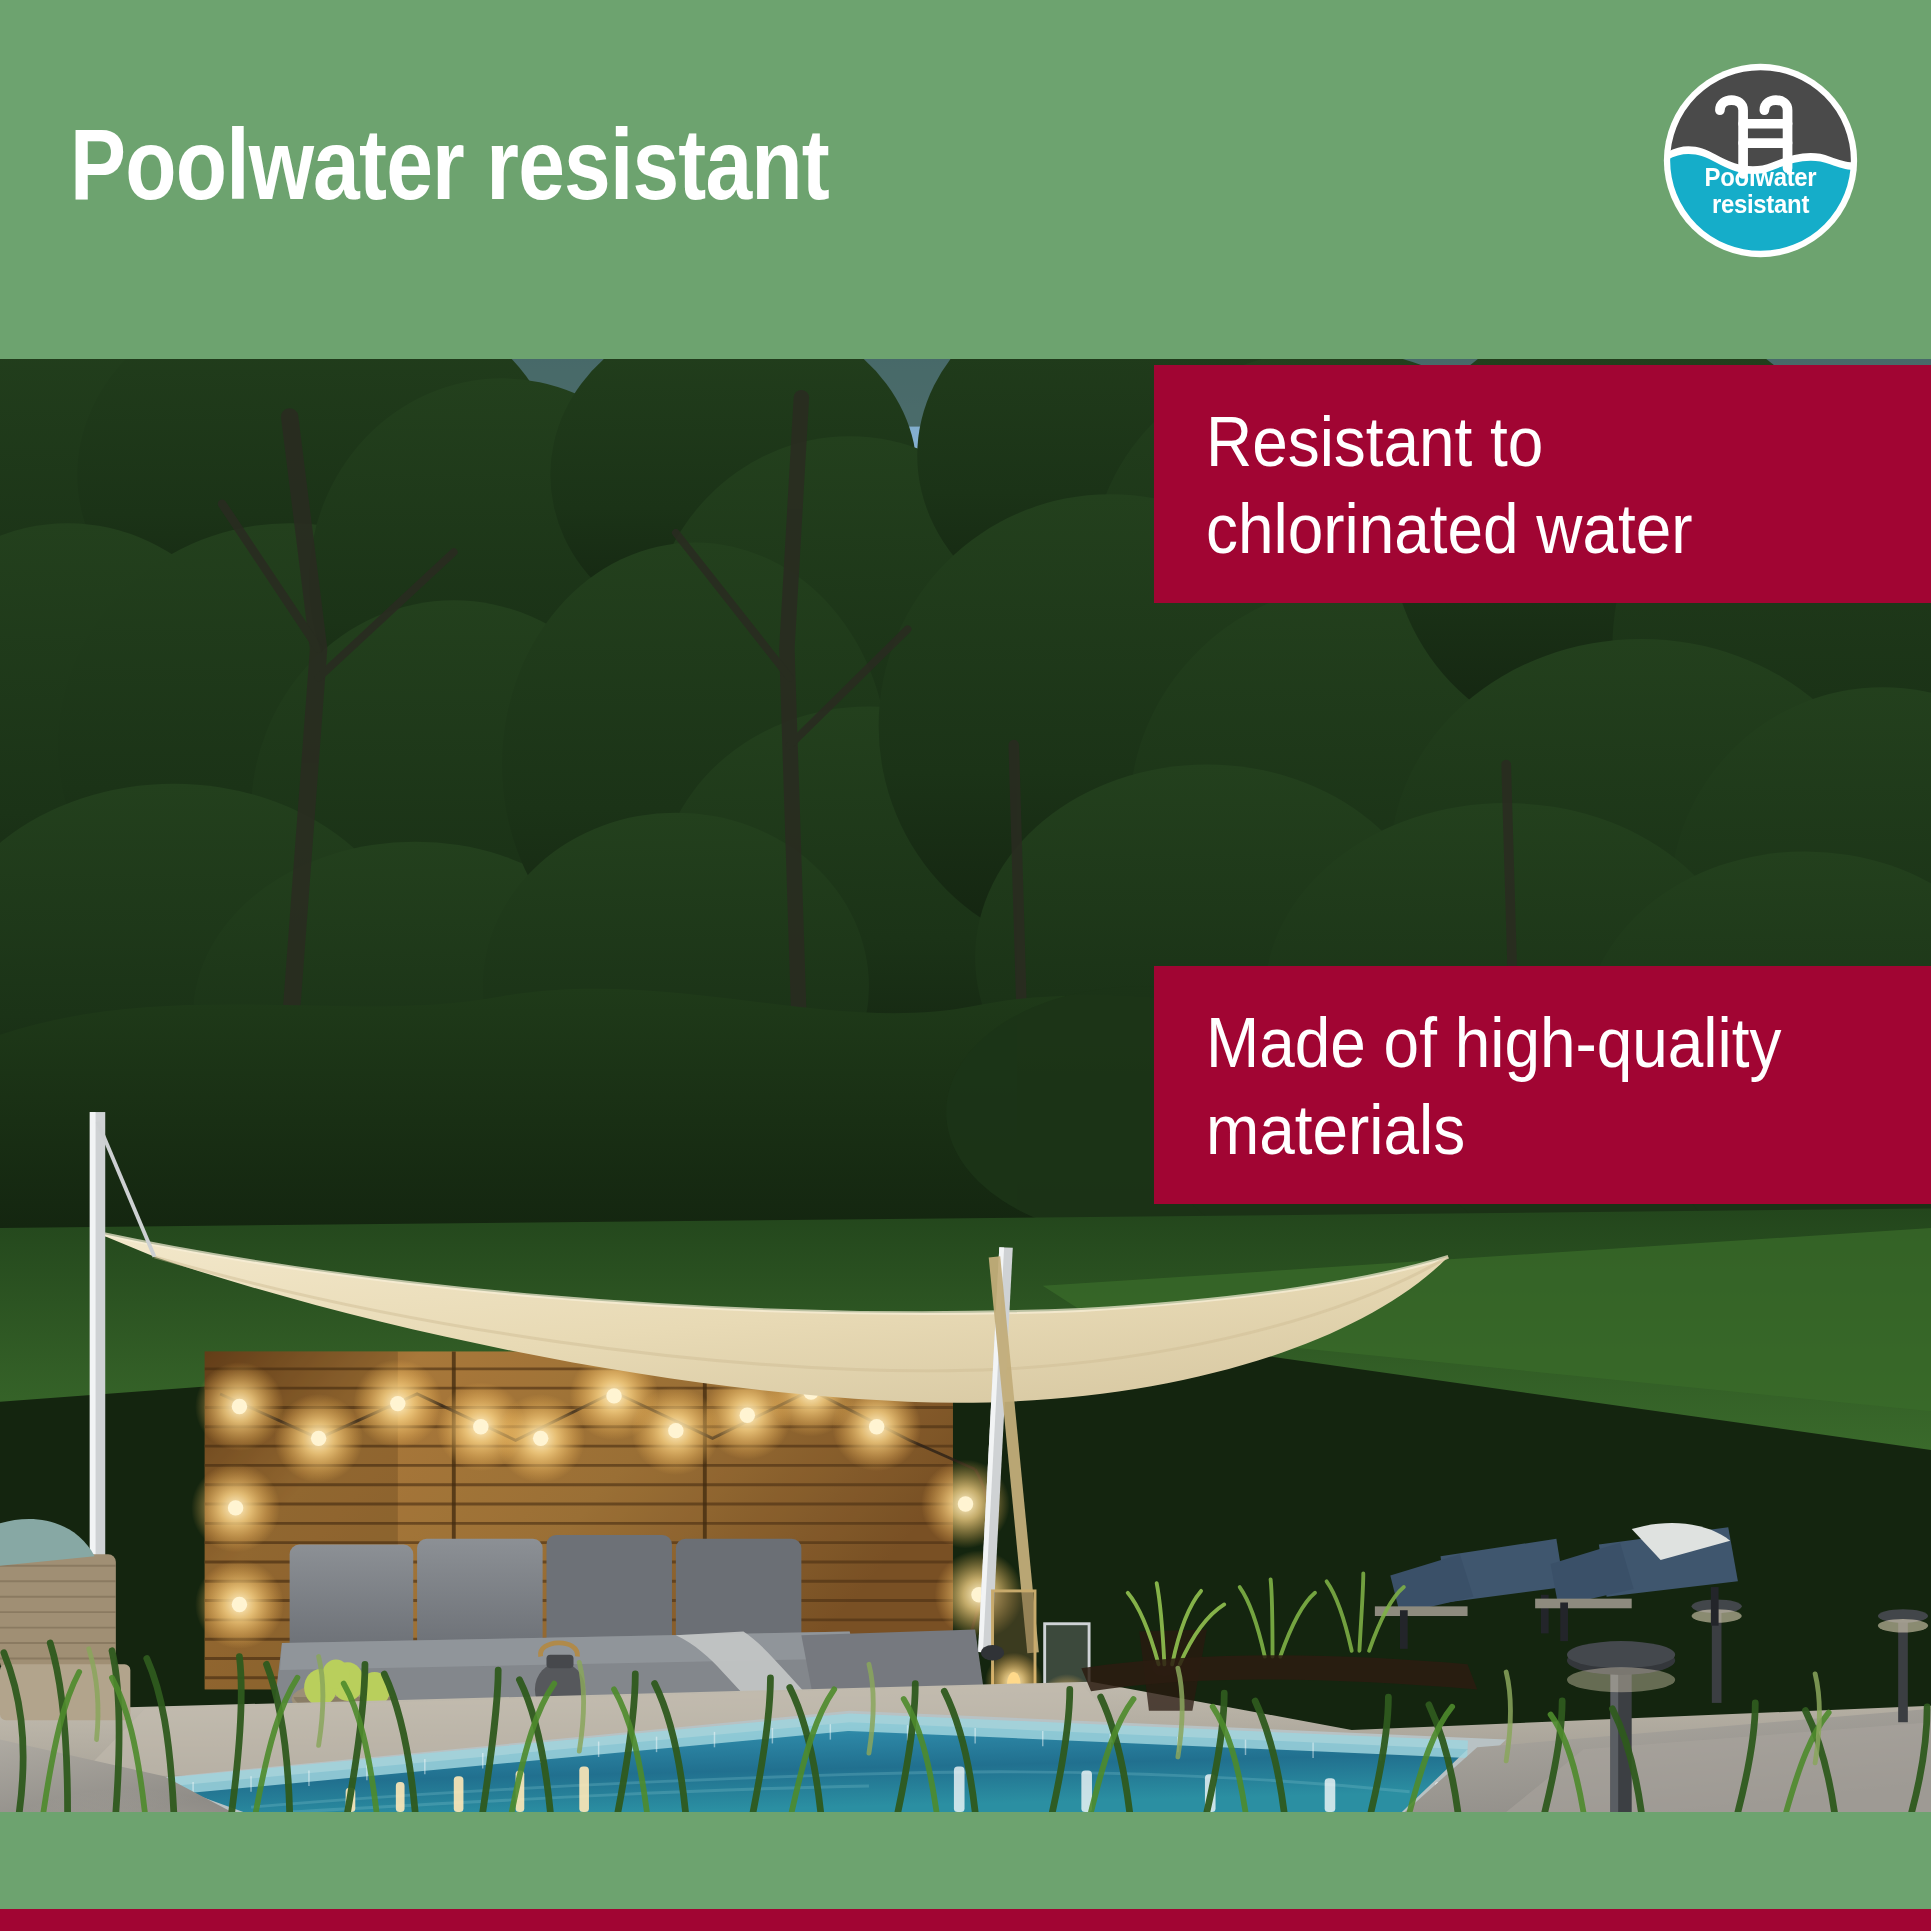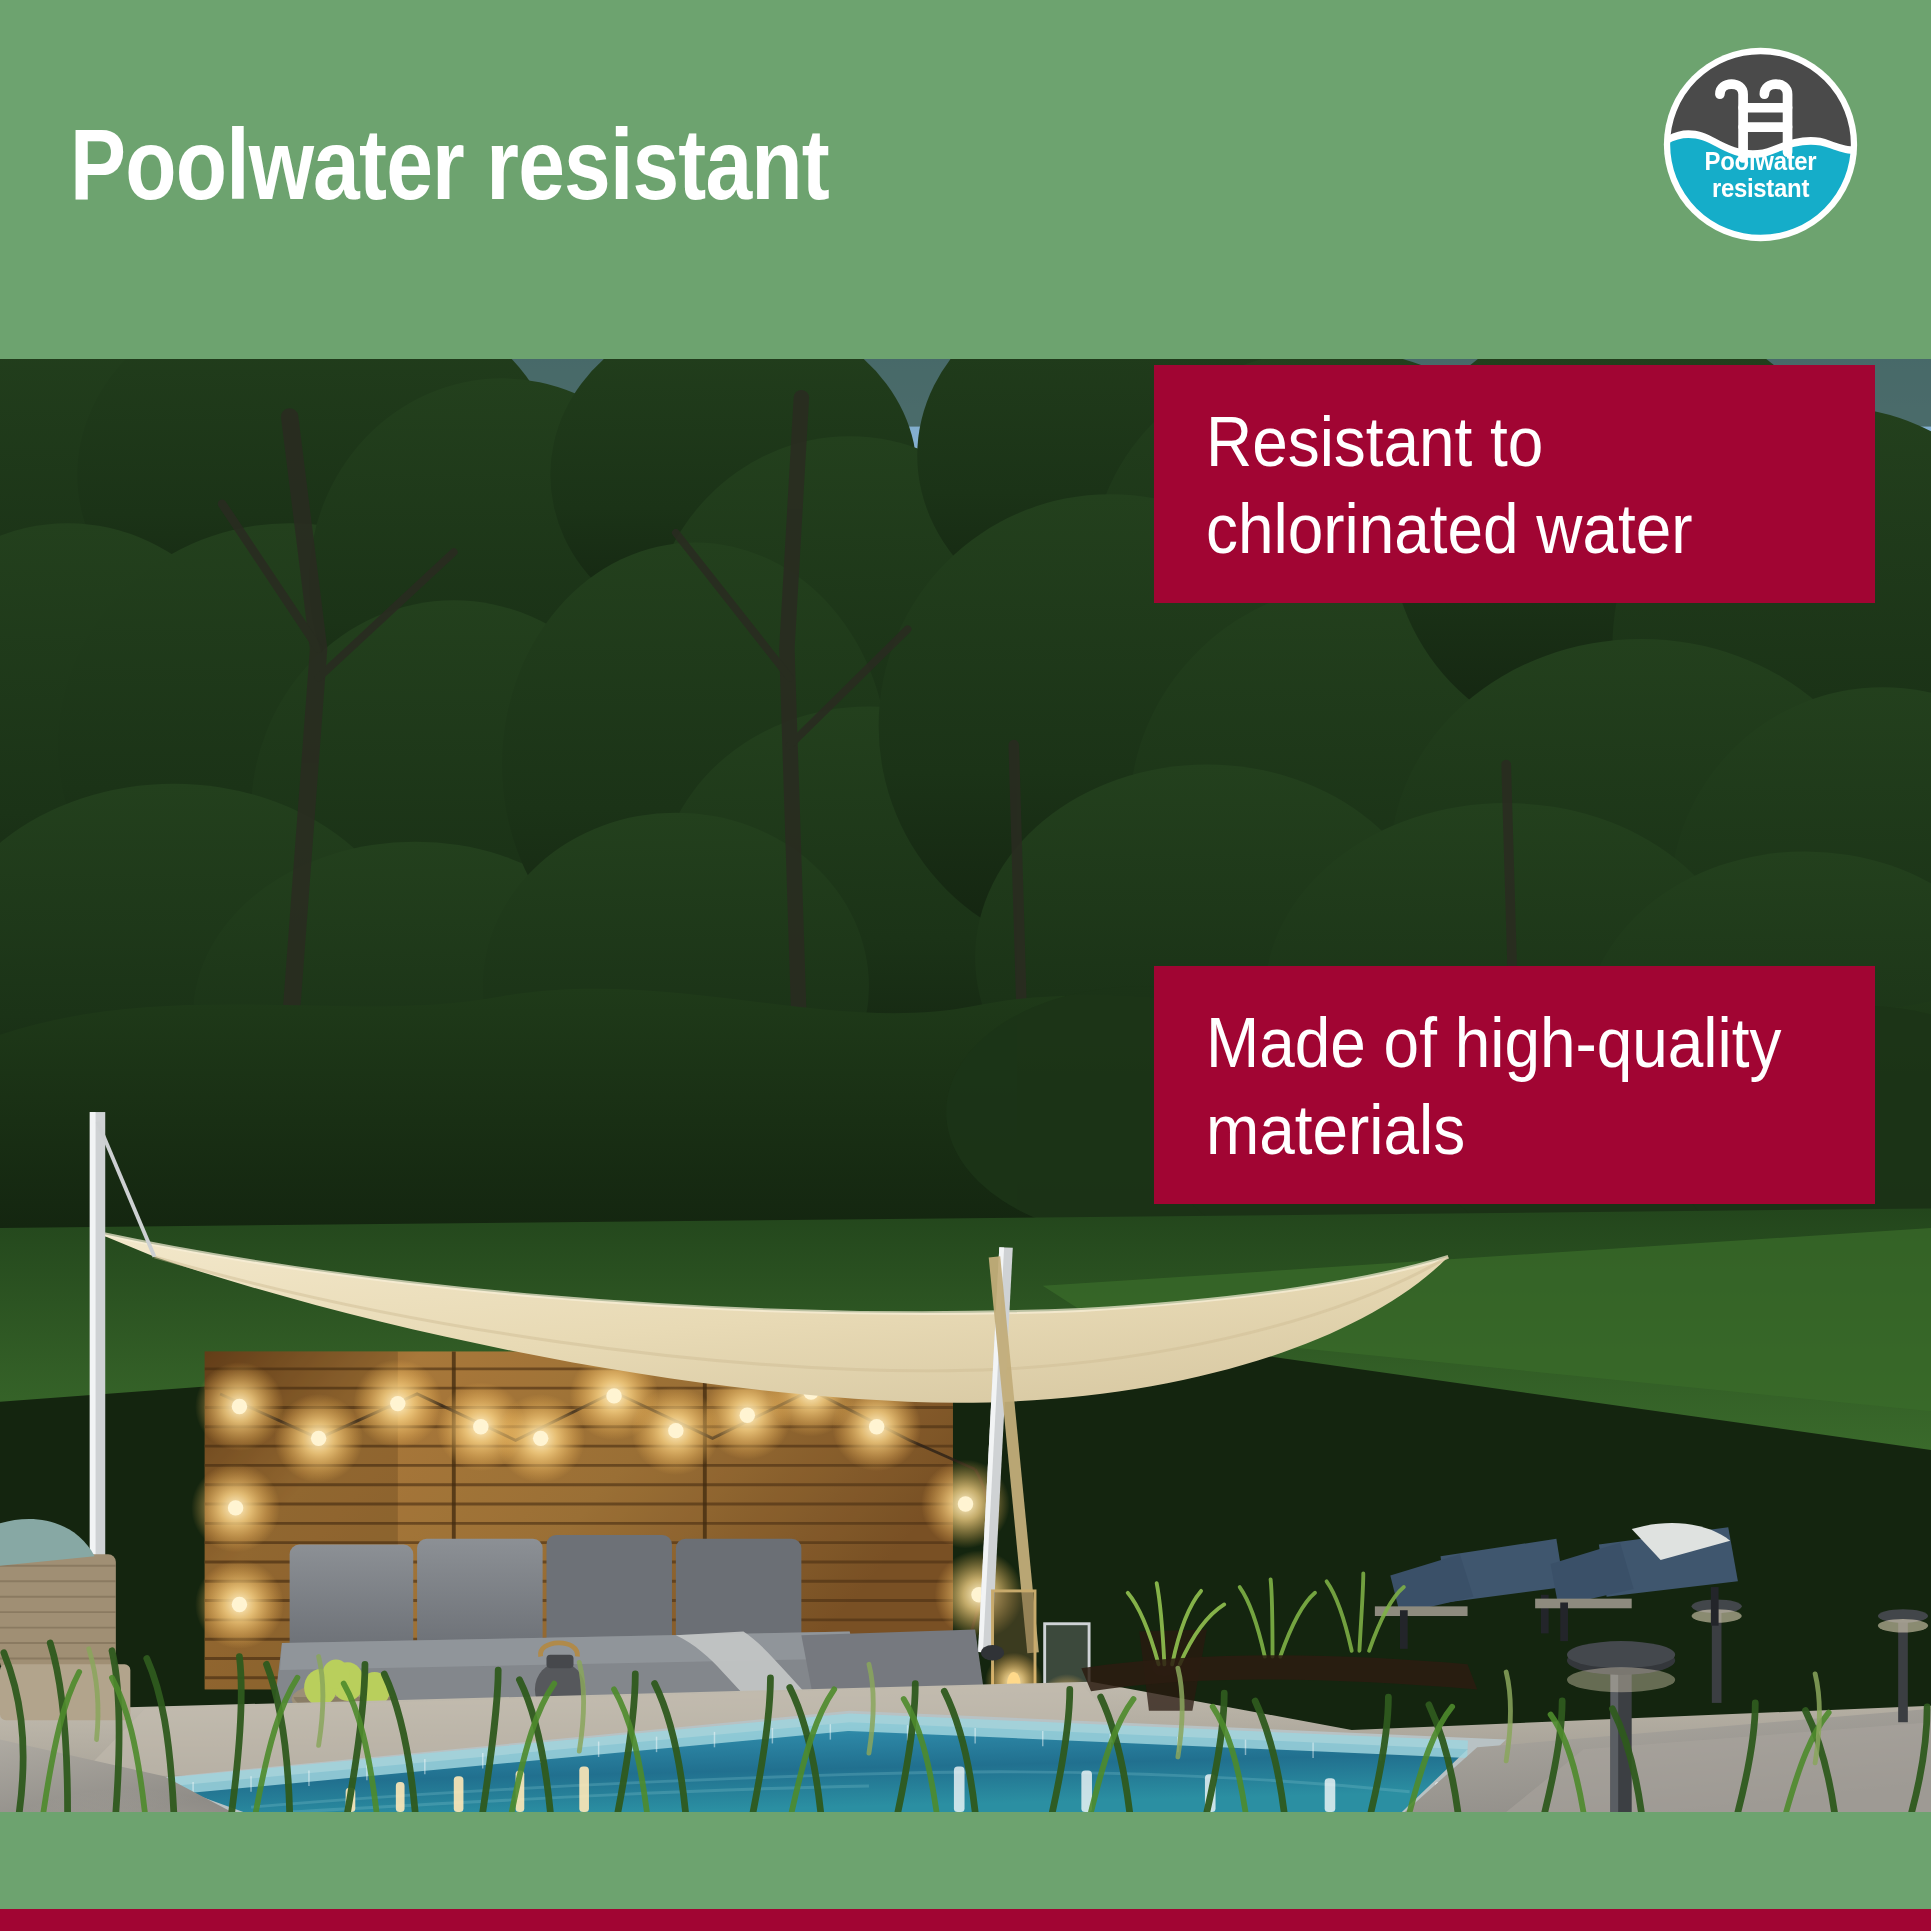--- a/index.html
+++ b/index.html
@@ -39,21 +39,21 @@
     line-height: 1;
     white-space: nowrap;
     transform: scaleX(0.84);
     transform-origin: left top;
   }
 
   
   .badge {
     position: absolute;
     right: 70px;
-    top: 44px;
+    top: 60px;
     width: 201px;
     height: 201px;
     z-index: 8;
   }
   .badge svg { display: block; width: 201px; height: 201px; }
   .badge-text {
     position: absolute;
     left: 0;
     top: 104px;
     width: 201px;
@@ -96,21 +96,21 @@
     width: 1931px;
     height: 22px;
     background: #a10533;
     z-index: 5;
   }
 
   
   .feature-box {
     position: absolute;
     left: 1154px;
-    width: 721px;
+    width: 777px;
     background: #a10533;
     z-index: 7;
     box-sizing: border-box;
     padding: 33px 42px 33px 52px;
   }
   .feature-box .line {
     font-family: "Liberation Sans Narrow", "Liberation Sans", sans-serif;
     font-size: 71px;
     font-weight: 400;
     color: #ffffff;

